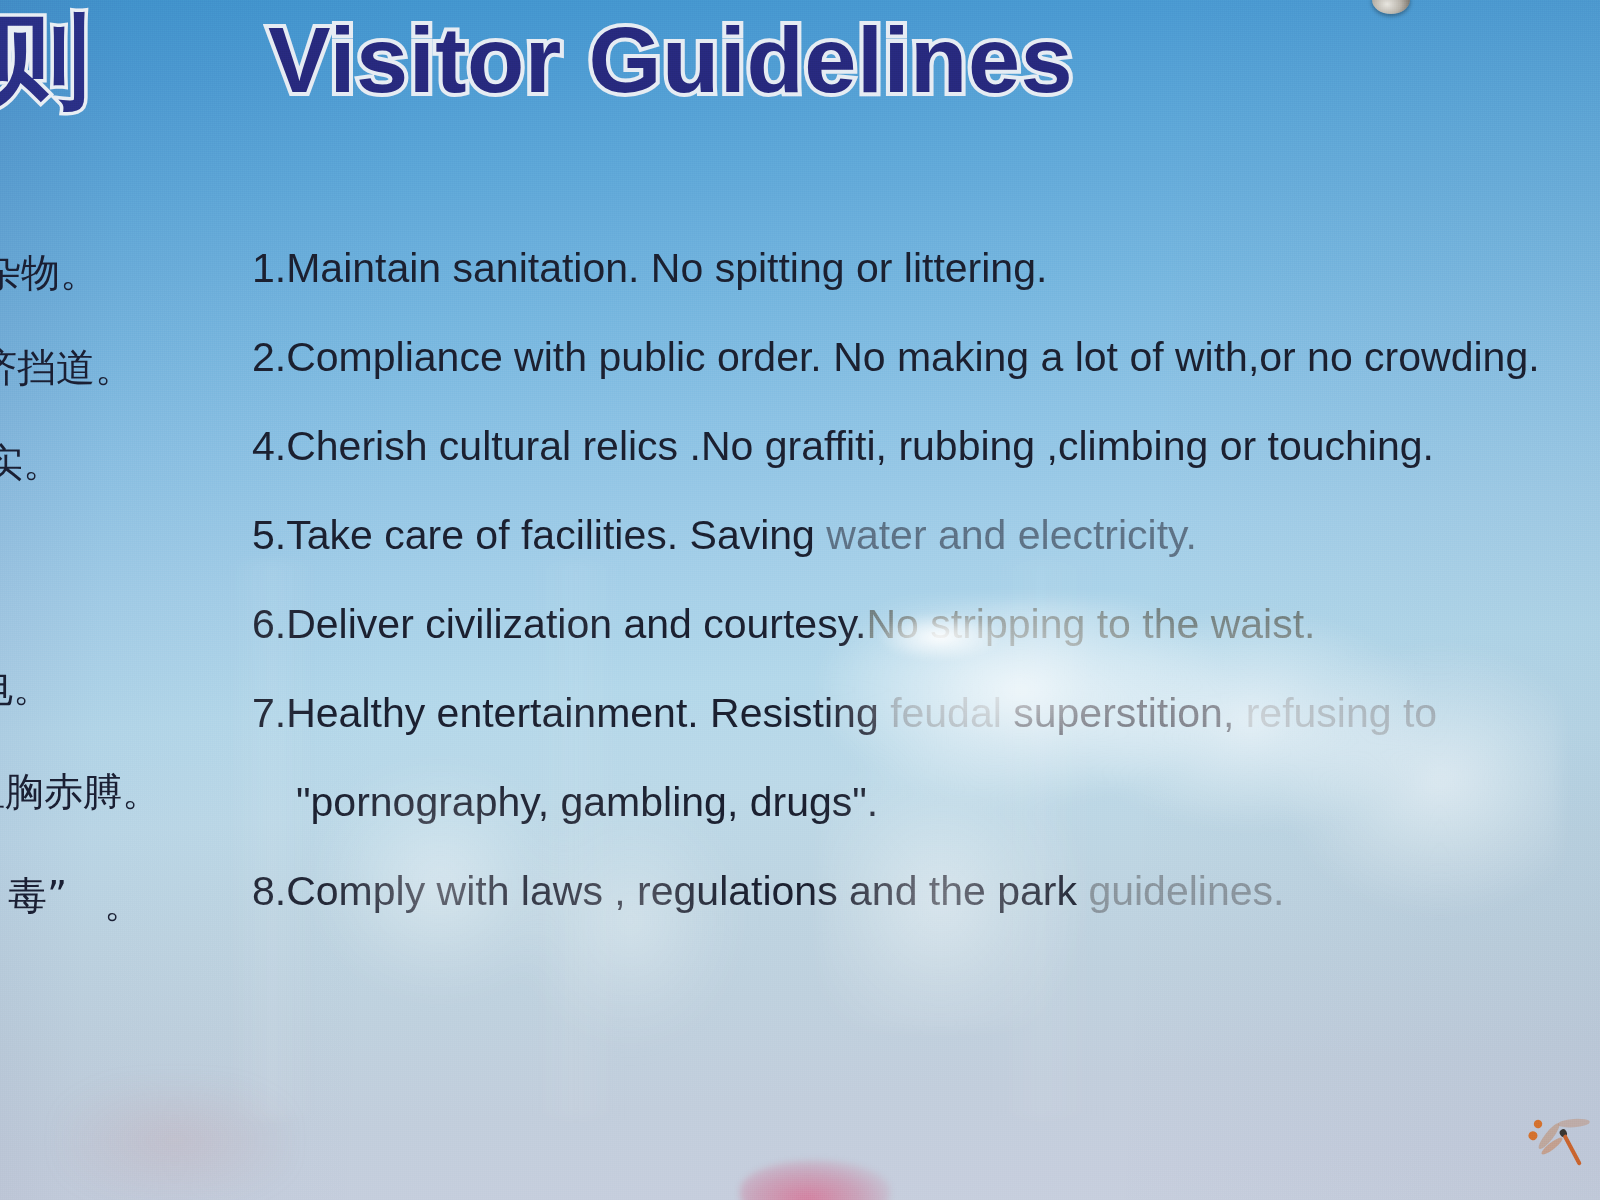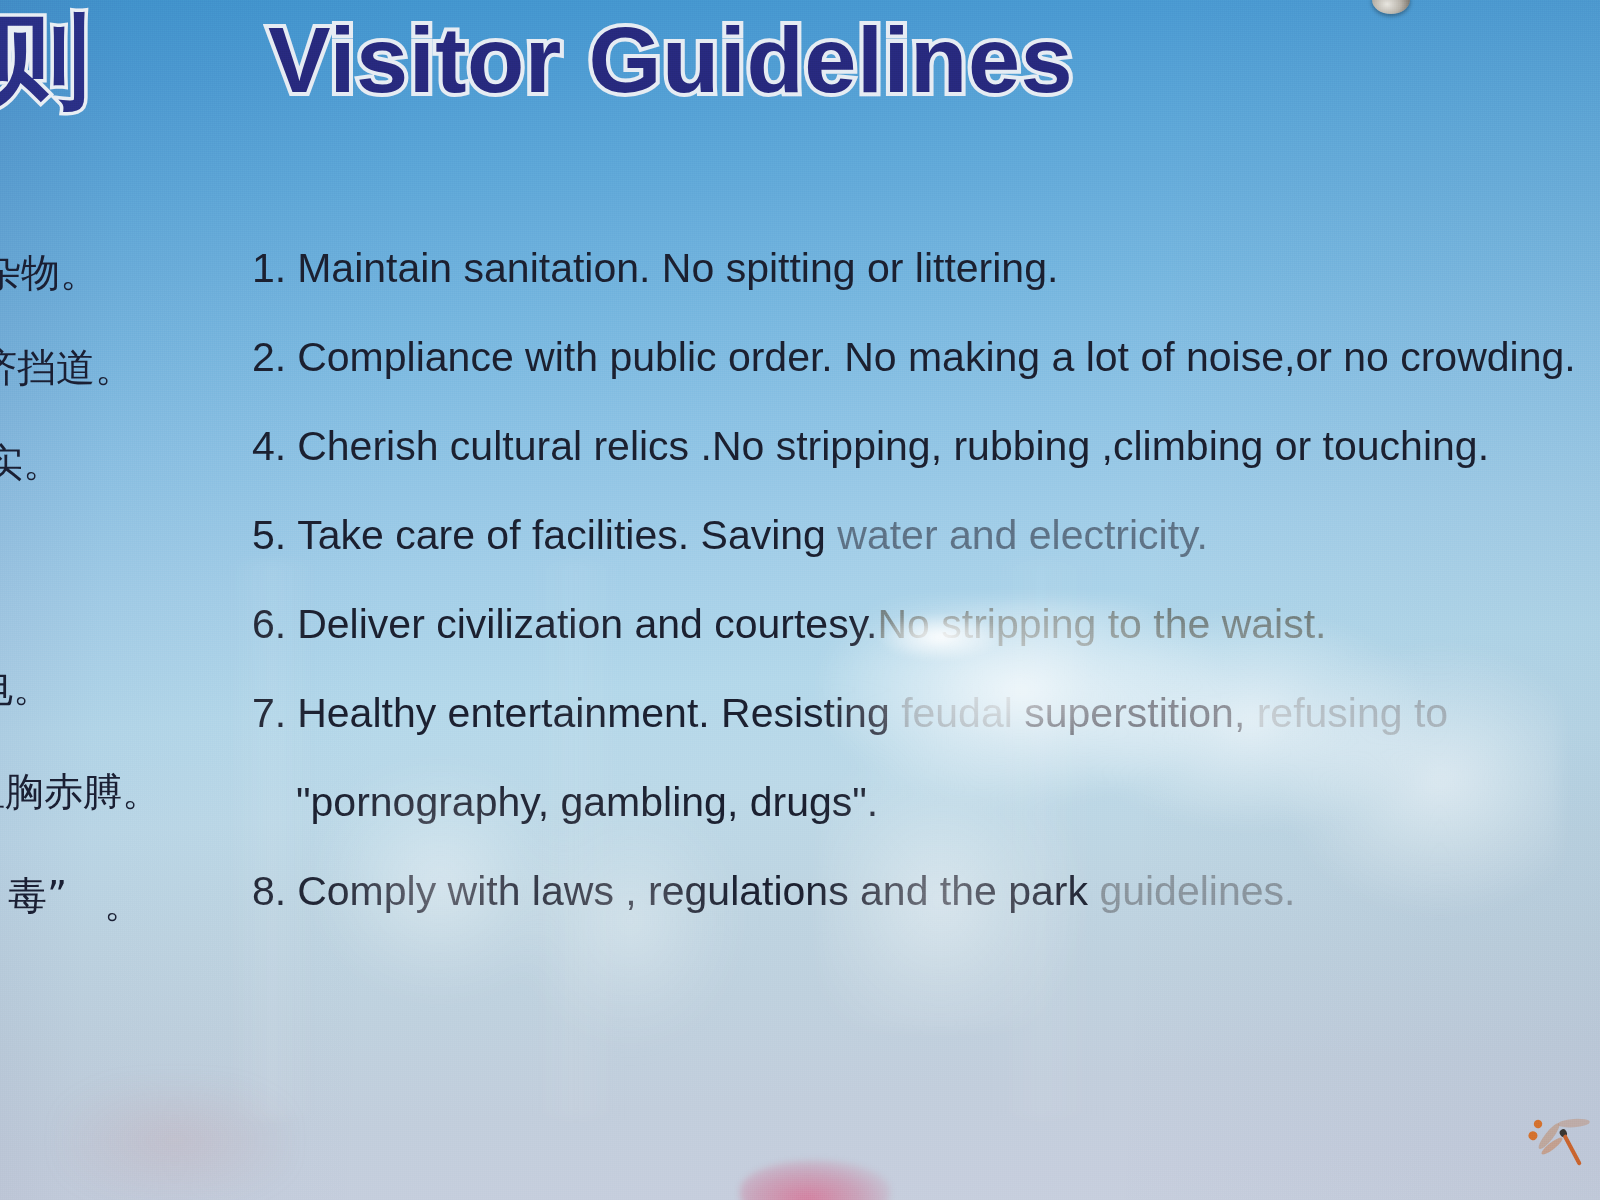--- a/index.html
+++ b/index.html
@@ -190,21 +190,20 @@
     color: #1b2030;
     font-size: 41px;
     line-height: 1;
     white-space: nowrap;
   }
   .rule .num {
     display: inline-block;
   }
   .rule .txt {
     display: inline-block;
-    margin-left: 11px;
   }
   .rule-cont {
     position: relative;
     height: 89px;
     padding-left: 44px;
     color: #1b2030;
     font-size: 41px;
     line-height: 1;
     white-space: nowrap;
   }
@@ -276,22 +275,22 @@
       <div class="cn-line" style="top: 348px; left: -22px;">济挡道。</div>
       <div class="cn-line" style="top: 443px; left: -16px;">实。</div>
       <div class="cn-line" style="top: 668px; left: -26px;">电。</div>
       <div class="cn-line" style="top: 772px; left: -34px;">袒胸赤膊。</div>
       <div class="cn-line" style="top: 876px; left: 8px;">毒”</div>
       <div class="cn-line" style="top: 884px; left: 104px;">。</div>
     </div>
 
   <div id="list">
       <div class="rule"><span class="num">1.</span><span class="txt"> <span>Maintain sanitation. No spitting or littering.</span></span></div>
-      <div class="rule"><span class="num">2.</span><span class="txt"> <span>Compliance with public order. No making a lot of noise,or no crowding.</span></span></div>
-      <div class="rule"><span class="num">4.</span><span class="txt"> <span>Cherish cultural relics .No stripping, rubbing ,climbing or touching.</span></span></div>
+      <div class="rule"><span class="num">2.</span><span class="txt"> <span>Compliance with public order. No making a lot of with,or no crowding.</span></span></div>
+      <div class="rule"><span class="num">4.</span><span class="txt"> <span>Cherish cultural relics .No graffiti, rubbing ,climbing or touching.</span></span></div>
       <div class="rule"><span class="num">5.</span><span class="txt"> <span>Take care of facilities. Saving</span><span class="faded-1"> water and electricity.</span></span></div>
       <div class="rule"><span class="num">6.</span><span class="txt"> <span>Deliver civilization and courtesy.</span><span class="faded-2">No stripping to the waist.</span></span></div>
       <div class="rule"><span class="num">7.</span><span class="txt"> <span>Healthy entertainment. Resisting</span><span class="faded-3"> feudal</span><span> superstition,</span><span class="faded-3"> refusing to</span></span></div>
       <div class="rule-cont"><span>"pornography, gambling, drugs".</span></div>
       <div class="rule"><span class="num">8.</span><span class="txt"> <span>Comply with laws , regulations and the park</span><span class="faded-3"> guidelines.</span></span></div>
     </div>
 
   <div id="streaks"></div>
   <div id="glare-left"></div>
   <div id="glare-main"></div>

